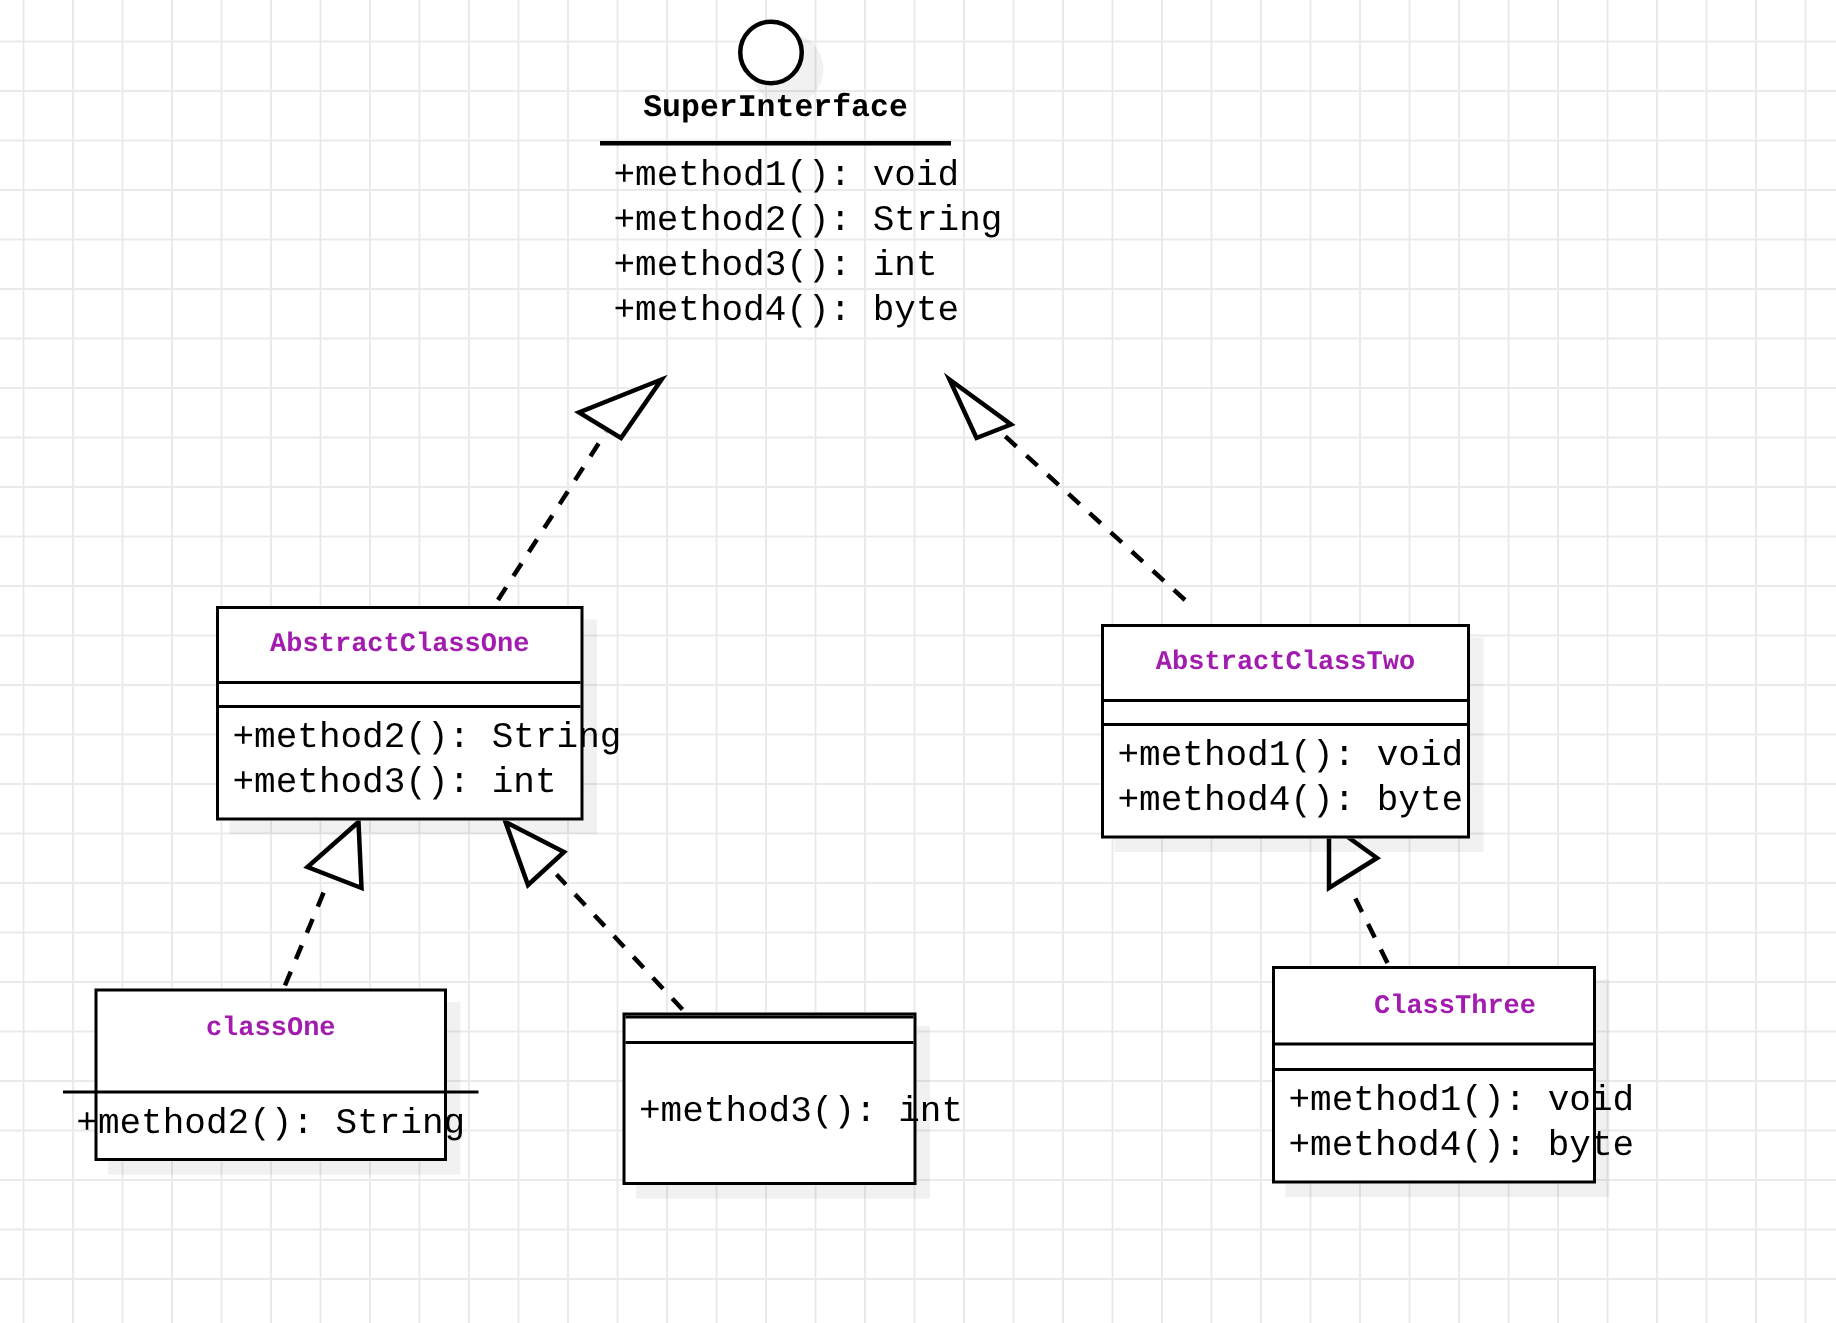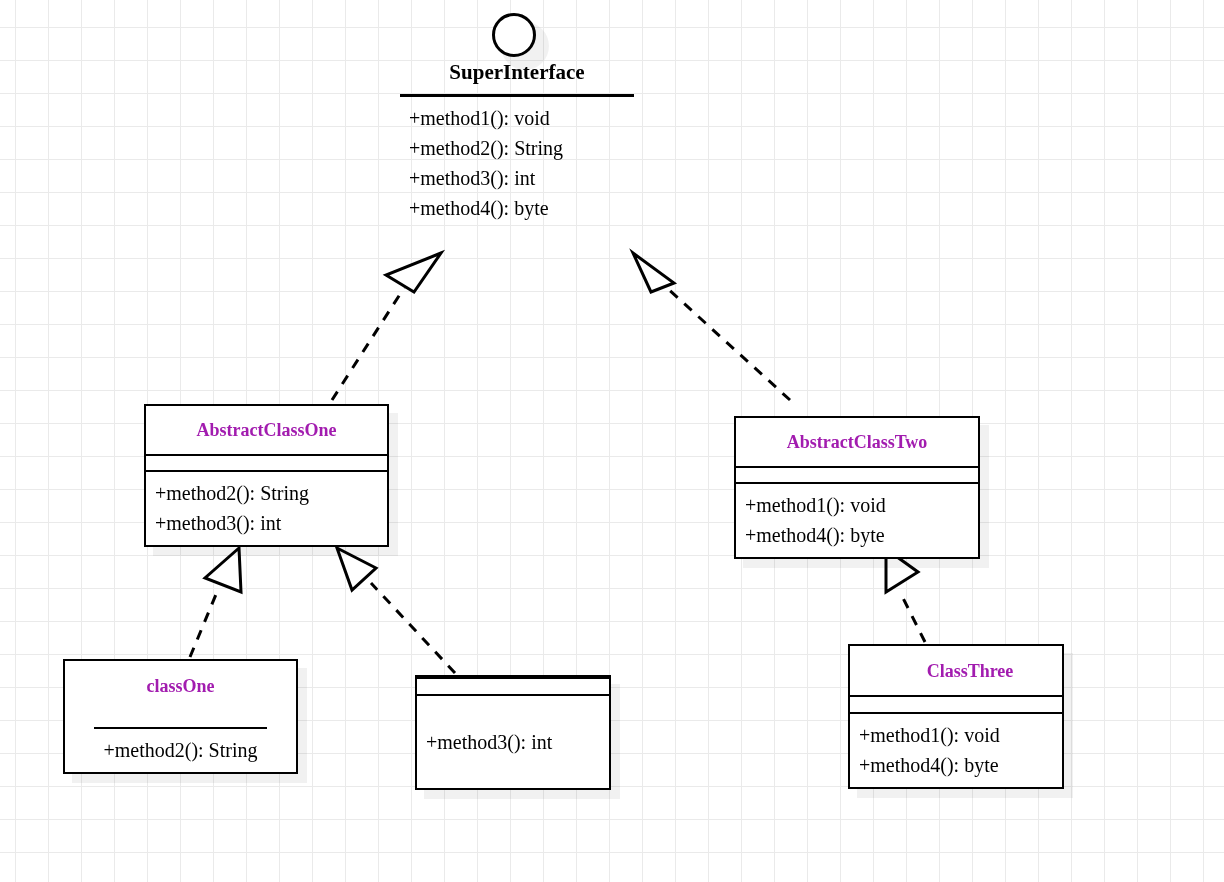--- a/index.html
+++ b/index.html
@@ -12,21 +12,21 @@
     position: relative;
     width: 1224px;
     height: 882px;
     background-color: #ffffff;
     background-image:
       linear-gradient(to right, #eaeaea 1px, transparent 1px),
       linear-gradient(to bottom, #eaeaea 1px, transparent 1px);
     background-size: 33px 33px;
     background-position: -18px -6px;
     overflow: hidden;
-    font-family: Liberation Serif, serif;
+    font-family: Liberation Mono, monospace;
   }
   #edge-layer {
     position: absolute;
     left: 0;
     top: 0;
     width: 1224px;
     height: 882px;
     pointer-events: none;
   }
 
@@ -58,21 +58,21 @@
     box-sizing: border-box;
   }
   .method-compartment {
     box-sizing: border-box;
     padding: 6px 9px 7px 9px;
     display: flex;
     flex-direction: column;
     justify-content: center;
   }
   .member {
-    font-size: 20px;
+    font-size: 24px;
     color: #000000;
     line-height: 30px;
     white-space: nowrap;
   }
 
   
   .iface-node {
     position: absolute;
     display: flex;
     flex-direction: column;

